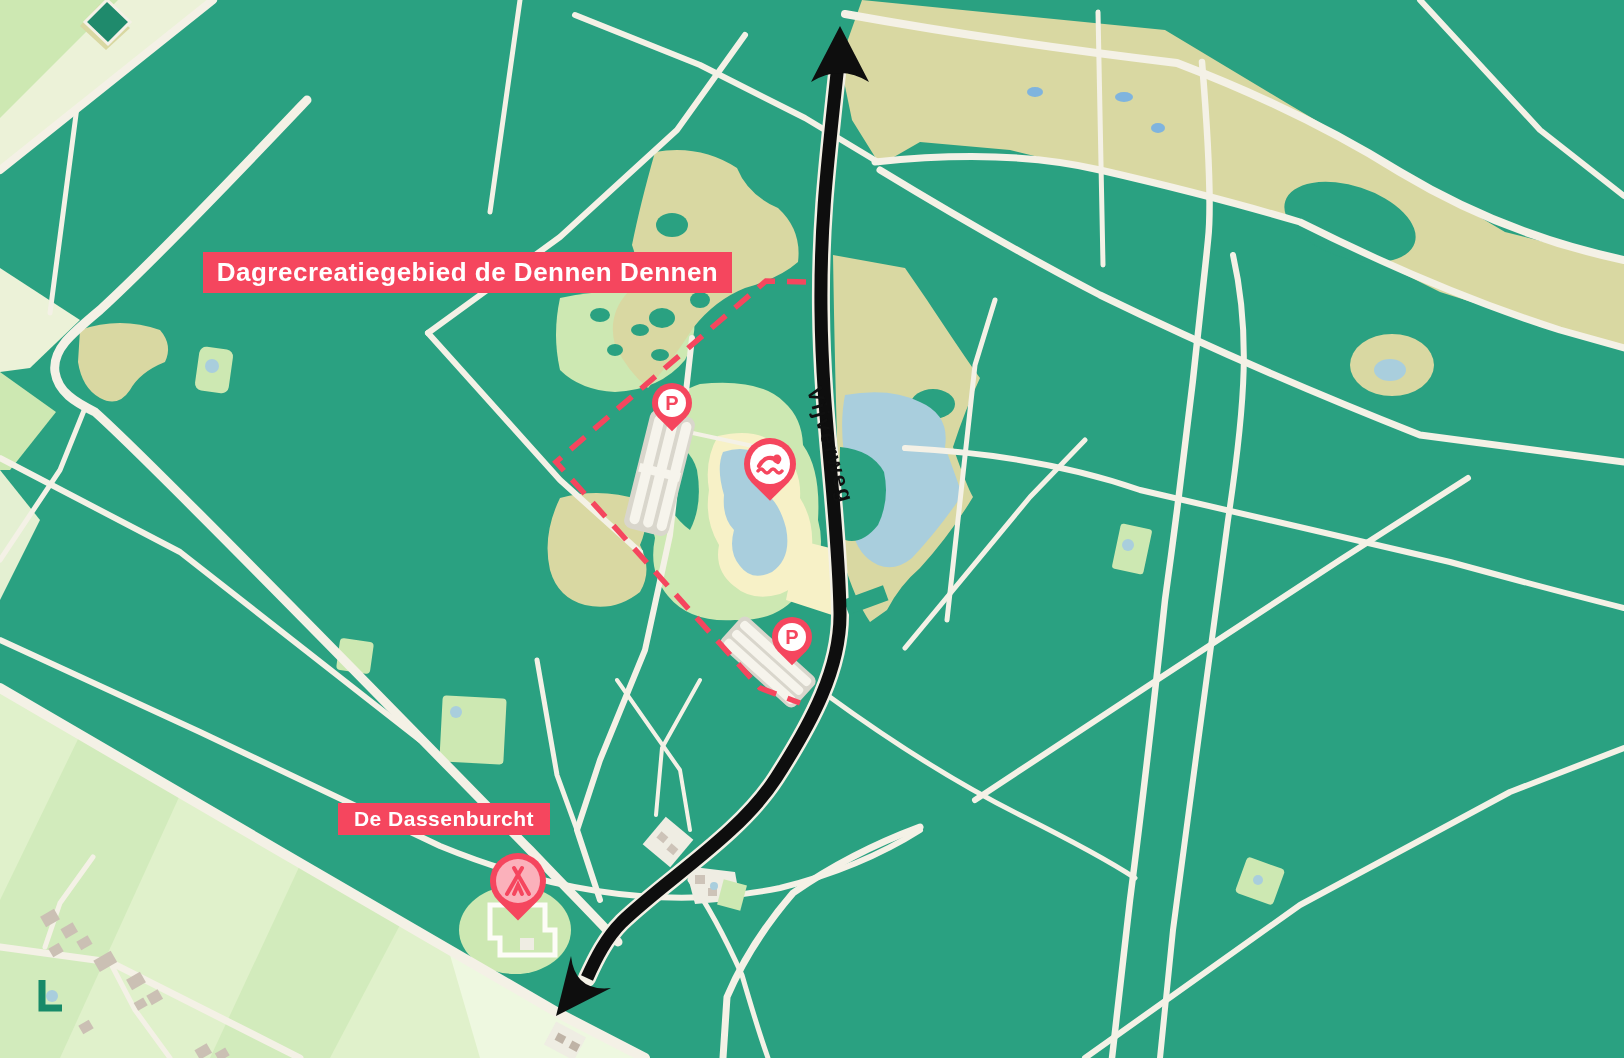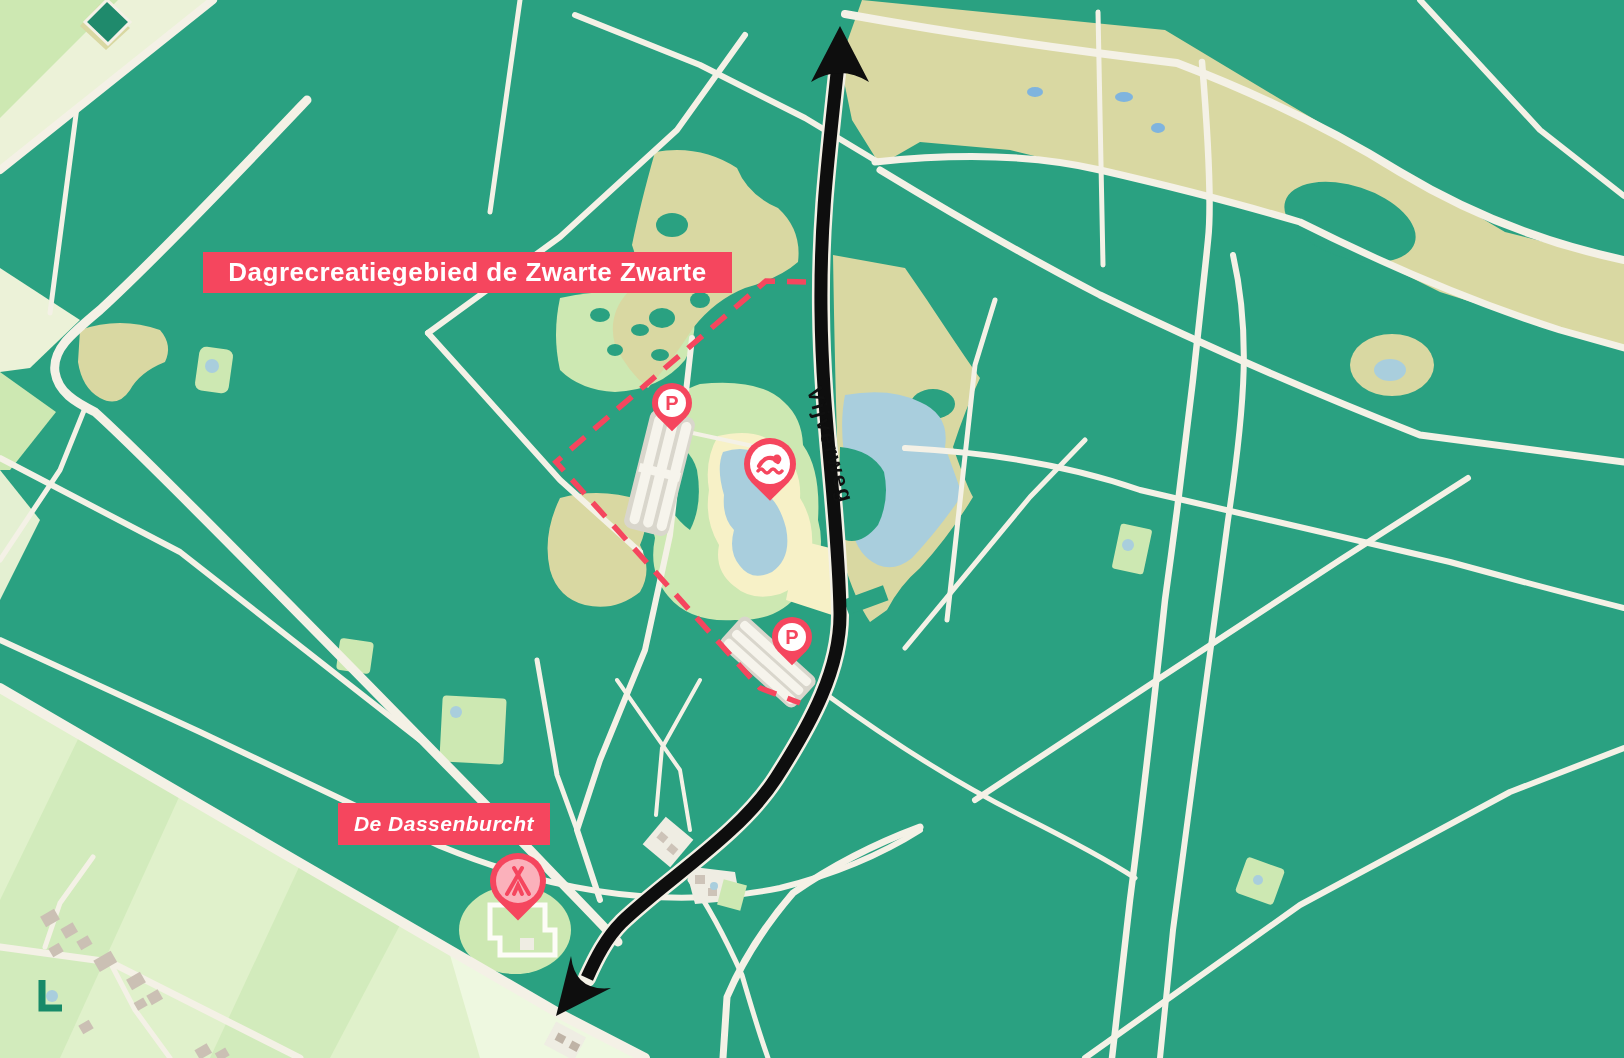--- a/index.html
+++ b/index.html
@@ -4,21 +4,21 @@
 <style>
   html,body{margin:0;padding:0;background:#222;}
   .stage{position:relative;width:1624px;height:1058px;overflow:hidden;
          font-family:"Liberation Sans",sans-serif;background:#2aa181;}
   .map-art{position:absolute;left:0;top:0;}
   
   .map-label{position:absolute;background:#f5465e;color:#fff;display:flex;
              align-items:center;justify-content:center;font-weight:600;
              letter-spacing:.5px;white-space:nowrap;}
   .label-region{left:203px;top:252px;width:529px;height:41px;font-size:26px;}
-  .label-site{left:338px;top:803px;width:212px;height:42px;font-size:21px;font-style:italic;}
+  .label-site{left:338px;top:803px;width:212px;height:32px;font-size:21px;}
   .road-name{position:absolute;left:826px;top:384px;color:#101010;font-size:22px;
              font-weight:700;letter-spacing:2px;transform:rotate(74deg);
              transform-origin:0 0;white-space:nowrap;}
   
   .pin{position:absolute;}
   .pin .drop{position:absolute;left:0;top:0;background:#f5465e;
              border-radius:50% 50% 50% 0;transform:rotate(-45deg);
              box-shadow:0 0 0 0 rgba(0,0,0,0);}
   .pin .disc{position:absolute;background:#fff;border-radius:50%;
              display:flex;align-items:center;justify-content:center;}
@@ -232,21 +232,21 @@
   <g fill="#0e0e0e" stroke="none">
     <path d="M838 64 C828 160 820 220 821 310 C822 420 838 510 840 612 C841 668 812 722 776 778
              C740 834 668 878 622 922 C606 938 596 958 587 978" fill="none" stroke="#0e0e0e" stroke-width="13"></path>
     <path d="M840 26 L869 82 Q840 64 811 82 Z"></path>
     <path d="M556 1016 L611 988 Q575 992 571 956 Z"></path>
   </g>
 </svg>
 
   <div class="road-name">Vijverweg</div>
 
-  <div class="map-label label-region">Dagrecreatiegebied de Zwarte Zwarte</div>
+  <div class="map-label label-region">Dagrecreatiegebied de Dennen Dennen</div>
 
   <div class="map-label label-site">De Dassenburcht</div>
 
   <div class="pin pin-p" style="left:652px;top:383px;">
     <div class="drop"></div>
     <div class="disc">
       <span class="pletter">P</span>
     </div>
   </div>
 

